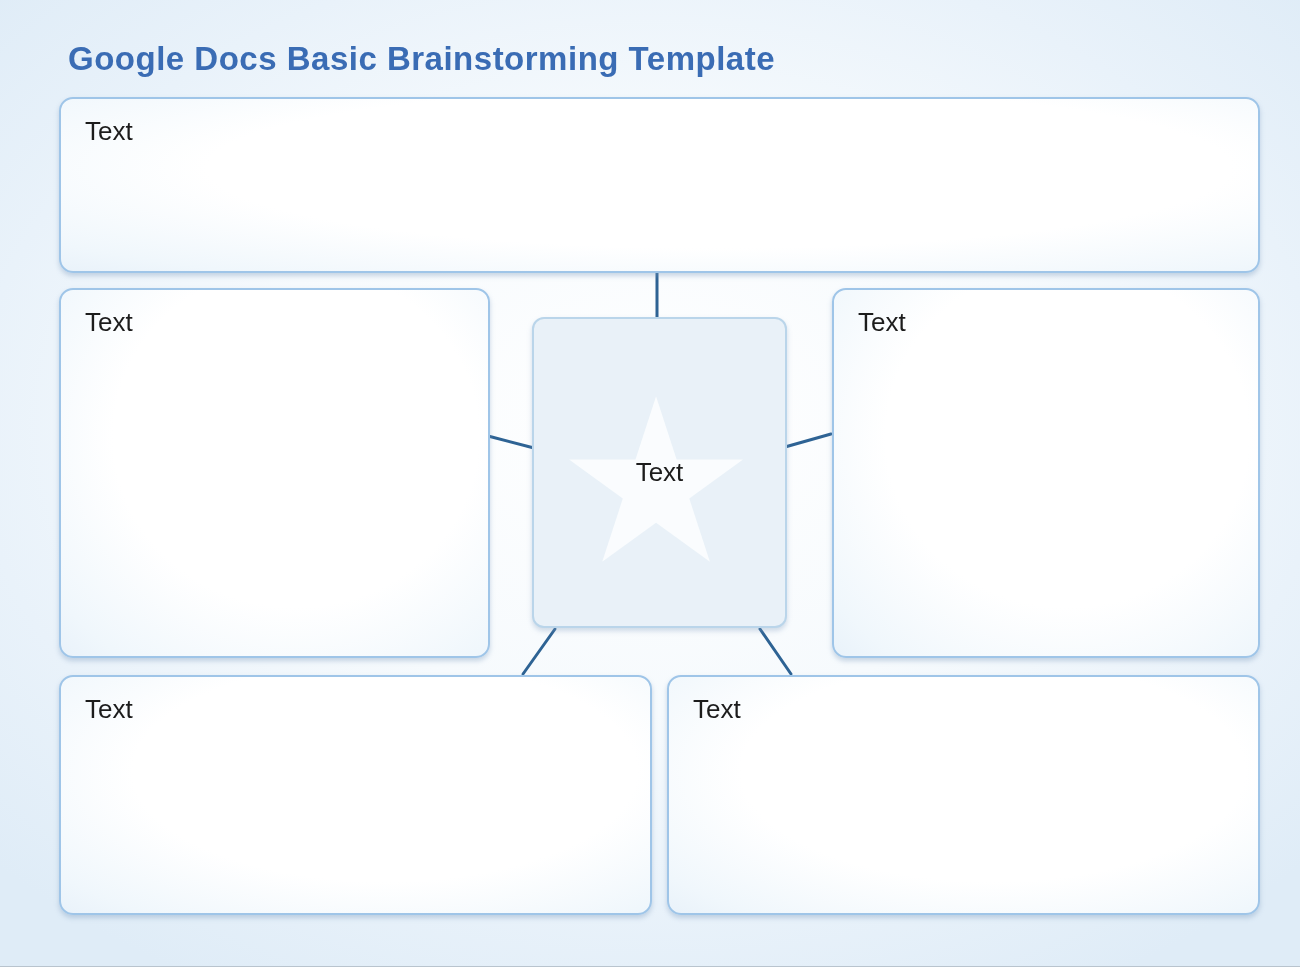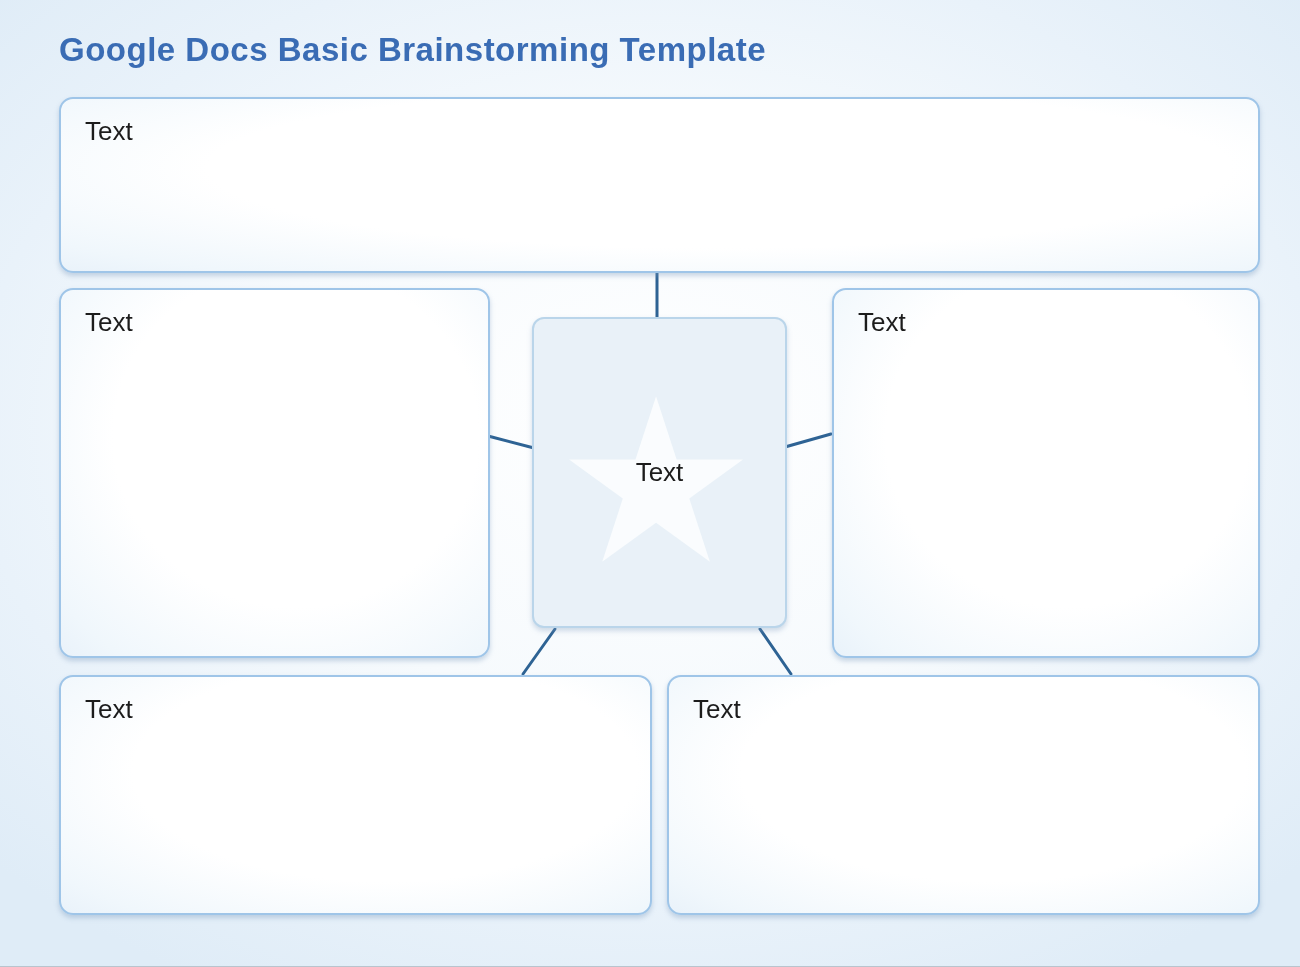--- a/index.html
+++ b/index.html
@@ -15,21 +15,21 @@
     background:
       radial-gradient(ellipse 900px 640px at 50% 44%, #ffffff 0%, #f6fafd 45%, #e9f2fa 75%, #dfecf7 100%);
     border-bottom: 1px solid #b9c4ce;
     box-sizing: border-box;
   }
 
   .page-title {
     position: absolute;
     left: 52px;
     top: 24px;
-    margin: 7px;
+    margin: 16px;
     font-size: 33px;
     font-weight: bold;
     letter-spacing: 0.5px;
     color: #3a6cb4;
   }
 
   .canvas {
     position: absolute;
     left: 12px; top: 0;
     width: 1300px;

